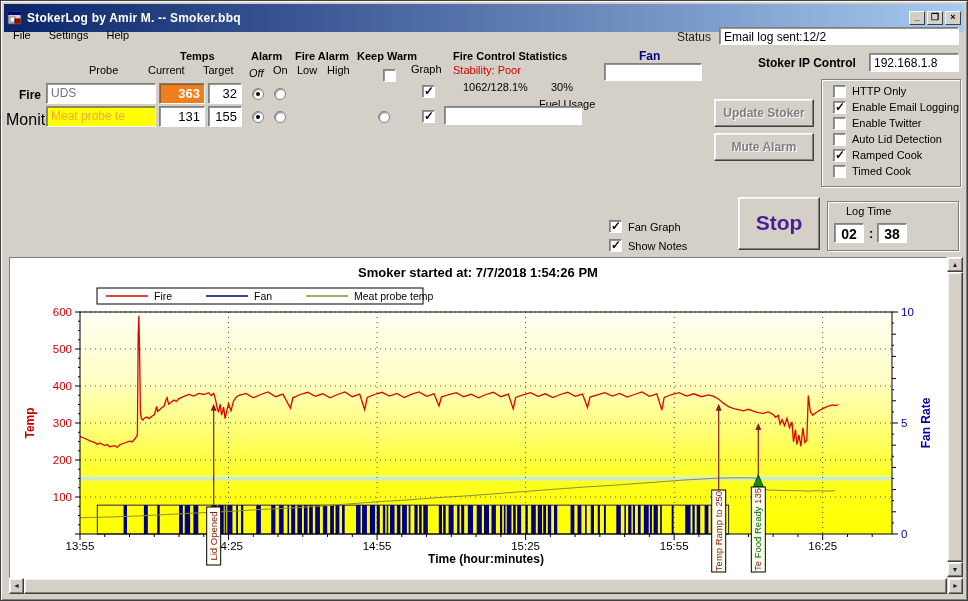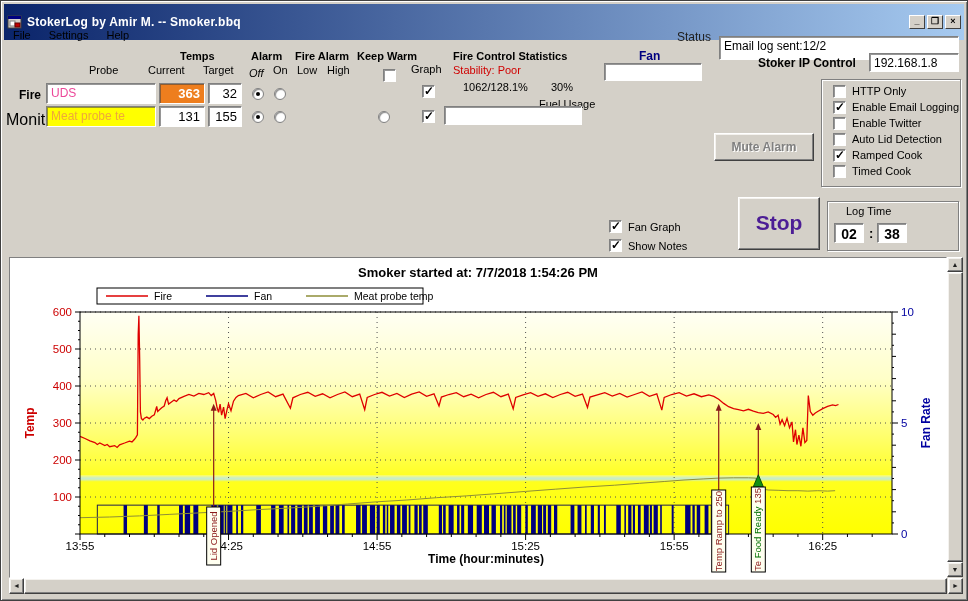--- a/index.html
+++ b/index.html
@@ -1,20 +1,20 @@
 <!DOCTYPE html>
 <html><head>
 <meta charset="utf-8">
 <style>
   html,body{margin:0;padding:0;background:#3a6ea5;}
   *{box-sizing:border-box;}
   #win{position:relative;width:968px;height:601px;background:#D4D0C8;
        font-family:"Liberation Sans",sans-serif;font-size:11px;color:#000;
        border:1px solid #404040;box-shadow:inset 1px 1px 0 #fff, inset -1px -1px 0 #808080;overflow:hidden;}
-  .titlebar{position:absolute;left:3px;top:3px;right:3px;height:36px;
+  .titlebar{position:absolute;left:3px;top:3px;right:3px;height:28px;
        background:linear-gradient(to right,#0A246A,#A6CAF0);display:flex;align-items:center;padding:0 3px;}
   .title-text{color:#fff;font-weight:bold;font-size:12px;margin-left:4px;letter-spacing:.2px;}
   .win-btns{margin-left:auto;display:flex;gap:2px;}
   .wbtn{width:16px;height:14px;background:#D4D0C8;border:1px solid;border-color:#fff #404040 #404040 #fff;
         font-size:9px;line-height:11px;text-align:center;font-weight:bold;color:#000;}
   .menubar{position:absolute;left:3px;top:24px;right:3px;height:20px;display:flex;align-items:center;}
   .menu-item{padding:2px 9px;}
   .lbl{position:absolute;white-space:nowrap;}
   .b{font-weight:bold;}
   .sunken{position:absolute;background:#fff;border:1px solid;border-color:#808080 #fff #fff #808080;
@@ -60,21 +60,21 @@
     </span>
   </div>
 
   <div class="menubar">
     <span class="menu-item">File</span>
     <span class="menu-item">Settings</span>
     <span class="menu-item">Help</span>
   </div>
 
   <span class="lbl" style="left:676px;top:29px;font-size:12px;color:#202020;">Status</span>
-  <div class="sunken" style="left:718px;top:26px;width:240px;height:24px;margin-top:9px;">Email log sent:12/2</div>
+  <div class="sunken" style="left:718px;top:26px;width:240px;height:18px;">Email log sent:12/2</div>
 
   <span class="lbl b" style="left:179px;top:49px;">Temps</span>
   <span class="lbl" style="left:88px;top:63px;">Probe</span>
   <span class="lbl" style="left:147px;top:63px;">Current</span>
   <span class="lbl" style="left:202px;top:63px;">Target</span>
   <span class="lbl b" style="left:250px;top:49px;">Alarm</span>
   <span class="lbl" style="left:248px;top:66px;font-style:italic;">Off</span>
   <span class="lbl" style="left:272px;top:63px;">On</span>
   <span class="lbl b" style="left:294px;top:49px;text-align:center;">Fire Alarm</span>
   <span class="lbl" style="left:296px;top:63px;">Low</span>
@@ -89,37 +89,38 @@
   <span class="lbl" style="left:462px;top:80px;">1062/128.1%</span>
   <span class="lbl" style="left:550px;top:80px;">30%</span>
 
   <span class="lbl b" style="left:638px;top:48px;color:#000080;font-size:12px;">Fan</span>
   <div class="sunken" style="left:603px;top:62px;width:98px;height:18px;"></div>
 
   <span class="lbl b" style="left:757px;top:55px;font-size:12px;">Stoker IP Control</span>
   <div class="sunken" style="left:868px;top:52px;width:90px;height:19px;">192.168.1.8</div>
 
   <span class="lbl b" style="left:18px;top:87px;font-size:12px;">Fire</span>
-  <div class="sunken" style="left:45px;top:82px;width:110px;height:21px;color:#ec4899;">UDS</div>
+  <div class="sunken" style="left:45px;top:82px;width:110px;height:21px;color:#737373;">UDS</div>
   <div class="sunken" style="left:158px;top:82px;width:46px;height:21px;background:#EE7E1E;color:#fff;font-weight:bold;text-align:right;font-size:13px;">363</div>
   <div class="sunken" style="left:207px;top:82px;width:34px;height:21px;text-align:right;font-size:13px;">32</div>
   <span class="rb on" style="left:251px;top:87px;"></span>
   <span class="rb" style="left:273px;top:87px;"></span>
   <span class="cb on" style="left:421px;top:84px;"></span>
 
   <span class="lbl" style="left:5px;top:110px;font-size:16px;">Monitor</span>
   <div class="sunken" style="left:45px;top:105px;width:110px;height:21px;background:#FFFF00;color:#EFA93A;">Meat probe te</div>
   <div class="sunken" style="left:158px;top:105px;width:46px;height:21px;text-align:right;font-size:13px;">131</div>
   <div class="sunken" style="left:207px;top:105px;width:34px;height:21px;text-align:right;font-size:13px;">155</div>
   <span class="rb on" style="left:251px;top:110px;"></span>
   <span class="rb" style="left:273px;top:110px;"></span>
   <span class="rb" style="left:377px;top:110px;"></span>
   <span class="cb on" style="left:421px;top:109px;"></span>
   <div class="sunken" style="left:443px;top:105px;width:138px;height:19px;"></div>
 
+  <div class="btn3d disabled" style="left:713px;top:98px;width:100px;height:28px;line-height:26px;">Update Stoker</div>
   <div class="btn3d disabled" style="left:713px;top:132px;width:100px;height:28px;line-height:26px;">Mute Alarm</div>
 
   <div class="groupbox" style="left:820px;top:78px;width:140px;height:108px;"></div>
   <span class="cb" style="left:832px;top:84px;"></span>
   <span class="lbl" style="left:851px;top:84px;">HTTP Only</span>
   <span class="cb on" style="left:832px;top:100px;"></span>
   <span class="lbl" style="left:851px;top:100px;">Enable Email Logging</span>
   <span class="cb" style="left:832px;top:116px;"></span>
   <span class="lbl" style="left:851px;top:116px;">Enable Twitter</span>
   <span class="cb" style="left:832px;top:132px;"></span>

